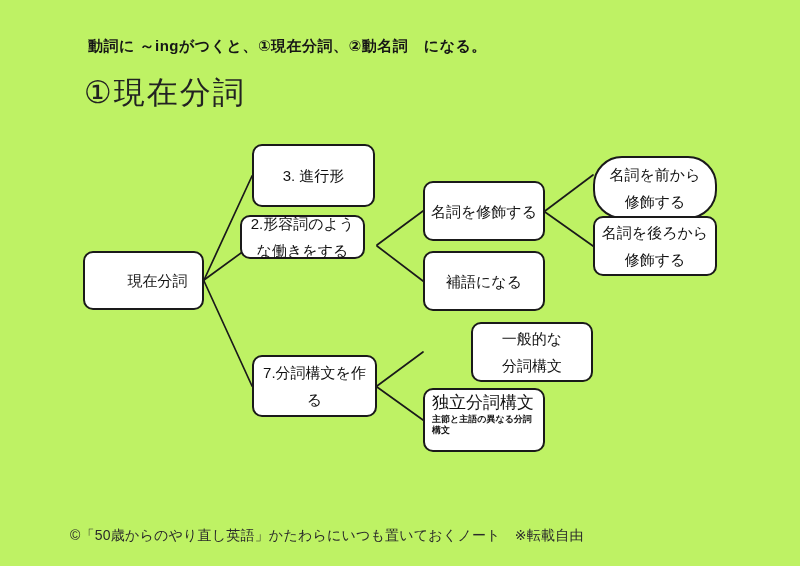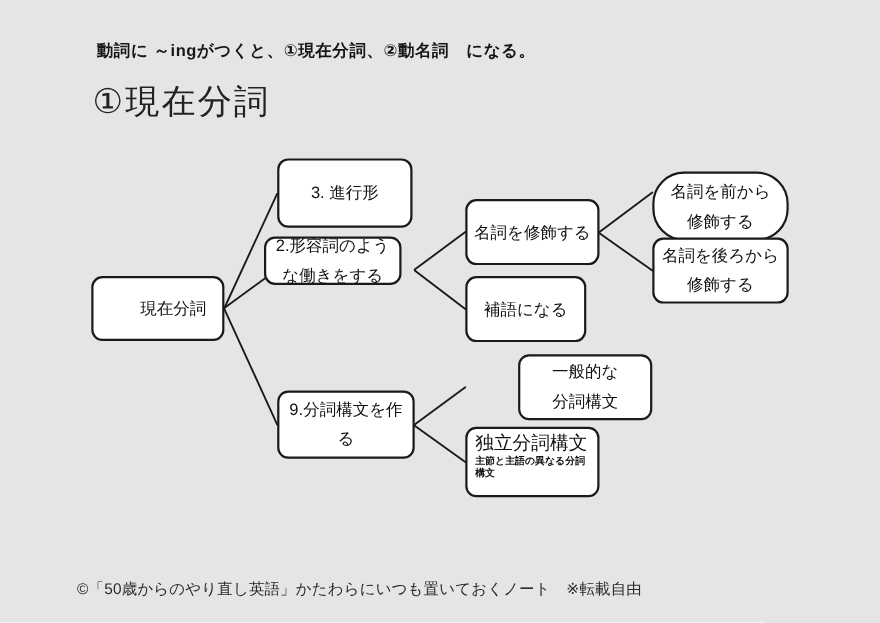--- a/index.html
+++ b/index.html
@@ -1,21 +1,21 @@
 <!DOCTYPE html>
 <html><head>
 <meta charset="utf-8">
 <style>
   * { margin: 0; padding: 0; box-sizing: border-box; }
   html, body { background: #fff; }
   #stage {
     position: relative;
     width: 800px;
     height: 566px;
-    background: #e5e5e5;
+    background: #bef264;
     overflow: hidden;
     font-family: "Liberation Sans", "DejaVu Sans", sans-serif;
     color: #1a1a1a;
   }
   .intro {
     position: absolute;
     left: 88px;
     top: 37px;
     font-size: 15px;
     font-weight: 600;
@@ -62,21 +62,21 @@
   }
   .box .label {
     white-space: pre-line;
     line-height: 27px;
   }
   #node-root           { left:  83px; top: 251px; width: 121px; height: 59px; padding-left: 28px; }
   #node-progressive    { left: 252px; top: 144px; width: 123px; height: 63px; }
   #node-adjective      { left: 240px; top: 215px; width: 125px; height: 44px; }
   #node-construction   { left: 252px; top: 355px; width: 125px; height: 62px; }
   #node-modify-noun    { left: 423px; top: 181px; width: 122px; height: 60px; text-align: right; }
-  #node-complement     { left: 423px; top: 251px; width: 110px; height: 60px; }
+  #node-complement     { left: 423px; top: 251px; width: 122px; height: 60px; }
   #node-modify-front   { left: 593px; top: 156px; width: 124px; height: 63px; border-radius: 29px; }
   #node-modify-behind  { left: 593px; top: 216px; width: 124px; height: 60px; }
   #node-general        { left: 423px; top: 322px; width: 122px; height: 60px; margin-left: 48px; }
   #node-independent {
     left: 423px; top: 388px; width: 122px; height: 64px;
     flex-direction: column;
     align-items: flex-start;
     justify-content: center;
     text-align: left;
     padding: 3px 3px 15px 7px;
@@ -122,21 +122,21 @@
   <div class="box" id="node-progressive">
     <span class="label">3. 進行形</span>
   </div>
 
   <div class="box" id="node-adjective">
     <span class="label">2.形容詞のよう
 な働きをする</span>
   </div>
 
   <div class="box" id="node-construction">
-    <span class="label">9.分詞構文を作
+    <span class="label">7.分詞構文を作
 る</span>
   </div>
 
   <div class="box" id="node-modify-noun">
     <span class="label">名詞を修飾する</span>
   </div>
 
   <div class="box" id="node-complement">
     <span class="label">補語になる</span>
   </div>

